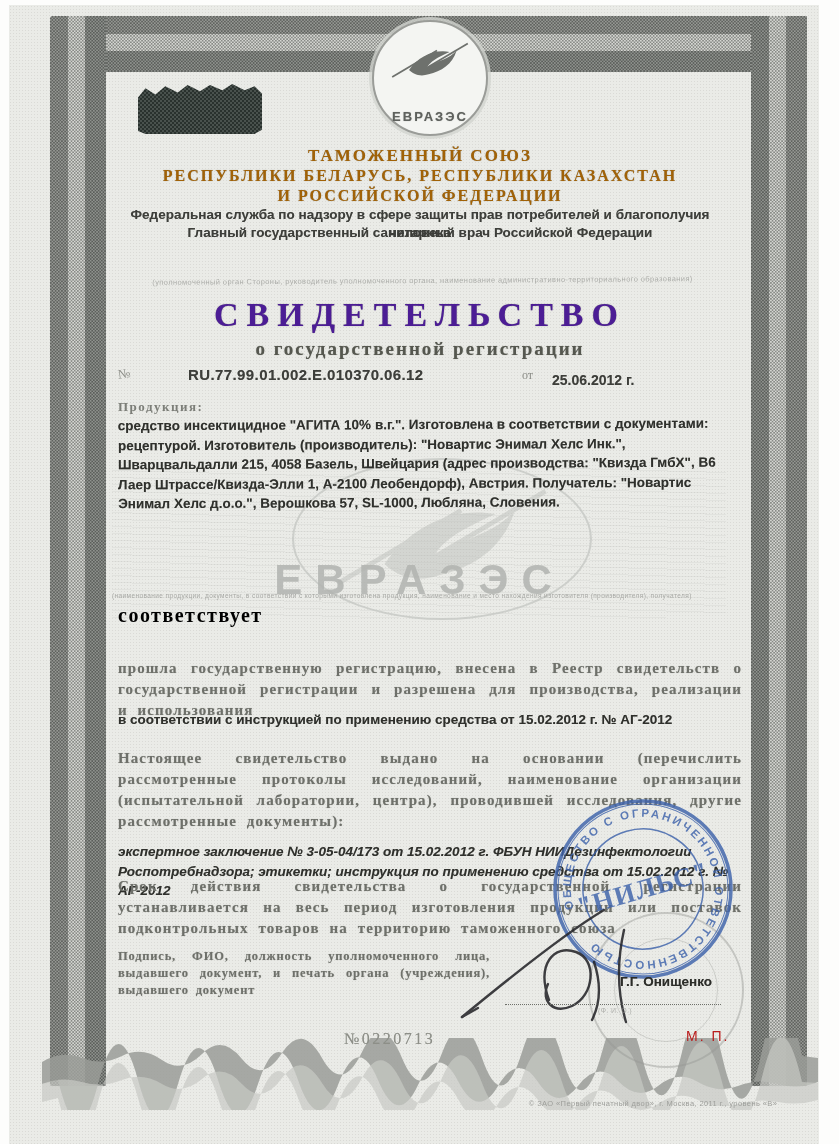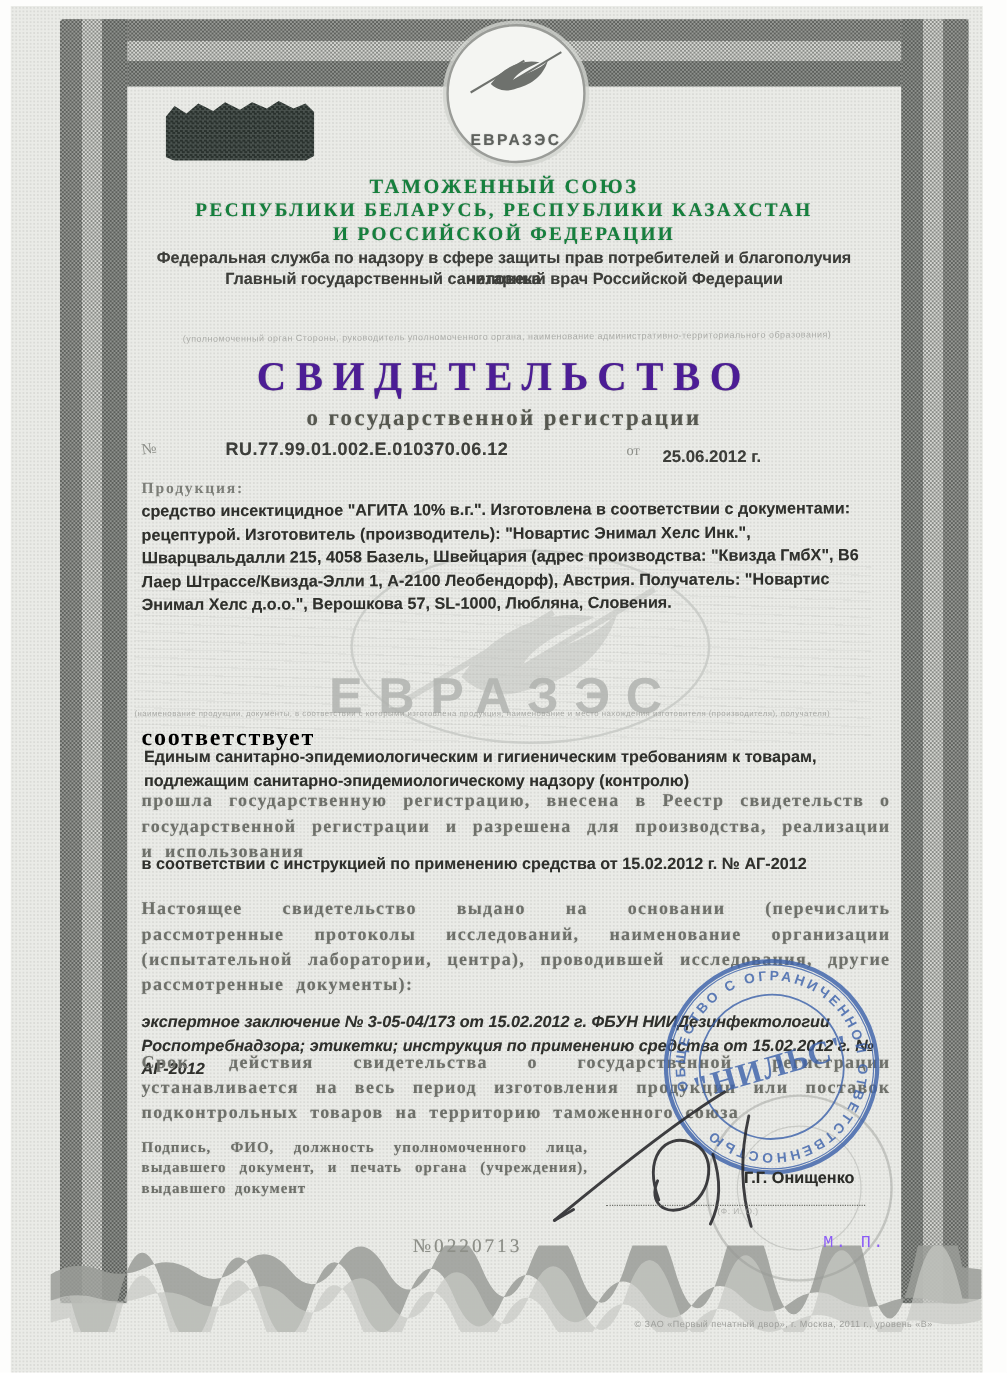--- a/index.html
+++ b/index.html
@@ -27,21 +27,21 @@
   .emblem .elabel{font-family:"Liberation Sans",sans-serif;font-weight:bold;font-size:13px;
      letter-spacing:2px;color:#5e615d;margin-bottom:10px;text-shadow:0 0 1px rgba(94,97,93,.5);}
   
   .redact{position:absolute;left:138px;top:82px;width:124px;height:52px;background:#39423e;
      clip-path:polygon(0 30%,6% 12%,14% 24%,22% 8%,32% 20%,40% 6%,50% 18%,58% 6%,68% 16%,76% 4%,86% 16%,94% 8%,100% 22%,100% 92%,94% 100%,6% 100%,0 94%);
      filter:blur(.4px);}
   .redact::after{content:"";position:absolute;inset:0;
      background-image:repeating-conic-gradient(rgba(22,28,25,.9) 0% 25%, rgba(120,128,124,.5) 0% 50%);
      background-size:4px 4px;opacity:.5;}
   
-  .hdrSerif{font-family:"Liberation Serif",serif;font-weight:bold;color:#15803d;
+  .hdrSerif{font-family:"Liberation Serif",serif;font-weight:bold;color:#a16207;
      letter-spacing:2px;text-shadow:0 0 1px rgba(91,93,88,.55);}
   .hdrSans{font-family:"Liberation Sans",sans-serif;font-weight:bold;color:#3d3e3a;
      text-shadow:0 0 .5px rgba(61,62,58,.4);}
   .tiny{font-family:"Liberation Sans",sans-serif;font-size:7.5px;color:#9d9e9a;letter-spacing:.4px;}
   .tw{font-family:"Liberation Serif",serif;color:#6e706a;letter-spacing:1.1px;word-spacing:5px;
      text-align:justify;line-height:21px;font-size:15px;font-weight:bold;
      text-shadow:0 0 1px rgba(110,112,106,.45);}
   .sd{font-family:"Liberation Sans",sans-serif;color:#2f302c;font-size:13.5px;line-height:19.5px;
      font-weight:bold;text-shadow:0 0 .4px rgba(47,48,44,.35);}
   .abs{position:absolute;}
@@ -112,21 +112,20 @@
   <span class="abs" style="left:152px;top:366px;font-size:15px;color:#3d3e3a;font-weight:bold;letter-spacing:.4px;text-shadow:0 0 .4px rgba(61,62,58,.4);margin-left:36px;">RU.77.99.01.002.Е.010370.06.12</span>
   <span class="abs" style="left:522px;top:368px;font-family:'Liberation Serif',serif;font-size:12px;color:#8b8d87;">от</span>
   <span class="abs" style="left:552px;top:372px;font-size:14px;color:#3d3e3a;font-weight:bold;text-shadow:0 0 .4px rgba(61,62,58,.4);">25.06.2012 г.</span>
 
   <div class="abs" style="left:118px;top:399px;font-family:'Liberation Serif',serif;font-size:13px;letter-spacing:1.5px;color:#7c7e78;font-weight:bold;">Продукция:</div>
   <div class="abs sd" style="left:118px;top:415px;width:626px;transform:rotate(-.25deg);">средство инсектицидное "АГИТА 10% в.г.". Изготовлена в соответствии с документами: рецептурой. Изготовитель (производитель): "Новартис Энимал Хелс Инк.", Шварцвальдалли 215, 4058 Базель, Швейцария (адрес производства: "Квизда ГмбХ", В6 Лаер Штрассе/Квизда-Элли 1, А-2100 Леобендорф), Австрия.  Получатель: "Новартис Энимал Хелс д.о.о.", Верошкова 57, SL-1000, Любляна, Словения.</div>
 
   <div class="abs tiny" style="left:112px;top:592px;width:622px;font-size:6.5px;opacity:.85;">(наименование продукции, документы, в соответствии с которыми изготовлена продукция, наименование и место нахождения изготовителя (производителя), получателя)</div>
 
   <div class="abs" style="left:118px;top:604px;font-family:'Liberation Serif',serif;font-size:20px;letter-spacing:1.5px;color:#000000;font-weight:bold;">соответствует</div>
-  <div class="abs sd" style="left:120px;top:621px;width:618px;">Единым санитарно-эпидемиологическим и гигиеническим требованиям к товарам, подлежащим санитарно-эпидемиологическому надзору (контролю)</div>
 
   <div class="abs tw" style="left:118px;top:658px;width:624px;">прошла государственную регистрацию, внесена в Реестр свидетельств о государственной регистрации и разрешена для производства, реализации и использования</div>
   <div class="abs sd" style="left:118px;top:710px;width:624px;">в соответствии с инструкцией по применению средства от 15.02.2012 г. № АГ-2012</div>
 
   <div class="abs tw" style="left:118px;top:748px;width:624px;">Настоящее свидетельство выдано на основании (перечислить рассмотренные протоколы исследований, наименование организации (испытательной лаборатории, центра), проводившей исследования, другие рассмотренные документы):</div>
   <div class="abs sd" style="left:118px;top:842px;width:624px;font-style:italic;">экспертное заключение № 3-05-04/173 от 15.02.2012 г. ФБУН НИИДезинфектологии Роспотребнадзора; этикетки; инструкция по применению средства от 15.02.2012 г. № АГ-2012</div>
 
   <div class="abs tw" style="left:118px;top:876px;width:624px;">Срок действия свидетельства о государственной регистрации устанавливается на весь период изготовления продукции или поставок подконтрольных товаров на территорию таможенного союза</div>
 
   <div class="abs tw" style="left:118px;top:948px;width:372px;font-size:12.5px;line-height:17px;letter-spacing:.8px;word-spacing:3px;">Подпись, ФИО, должность уполномоченного лица, выдавшего документ, и печать органа (учреждения), выдавшего документ</div>
@@ -154,16 +153,16 @@
       <path d="M142,60 C150,84 148,102 140,118"></path>
       <path d="M172,28 C163,68 168,100 174,120"></path>
     </g>
   </svg>
 
   <div class="abs" style="left:620px;top:974px;font-size:13.5px;font-weight:bold;color:#2c2d29;text-shadow:0 0 .4px rgba(44,45,41,.4);">Г.Г. Онищенко</div>
   <div class="dotline"></div>
   <div class="abs tiny" style="left:520px;top:1007px;width:190px;text-align:center;font-size:7px;opacity:.75;">(Ф. И. О.)</div>
 
   <div class="abs" style="left:344px;top:1030px;font-family:'Liberation Serif',serif;font-size:16px;letter-spacing:2.5px;color:#8d8f88;text-shadow:0 0 .6px rgba(141,143,136,.6);">№0220713</div>
-  <div class="abs" style="left:686px;top:1028px;font-family:Liberation Mono, monospace;font-size:14px;letter-spacing:2px;color:#8b5cf6;">М. П.</div>
+  <div class="abs" style="left:686px;top:1028px;font-family:Liberation Sans, sans-serif;font-size:14px;letter-spacing:2px;color:#b91c1c;">М. П.</div>
 
   <div class="abs tiny" style="left:498px;top:1099px;width:310px;text-align:center;font-size:7.5px;">© ЗАО «Первый печатный двор», г. Москва, 2011 г., уровень «В»</div>
 </div>
 
 </body></html>

